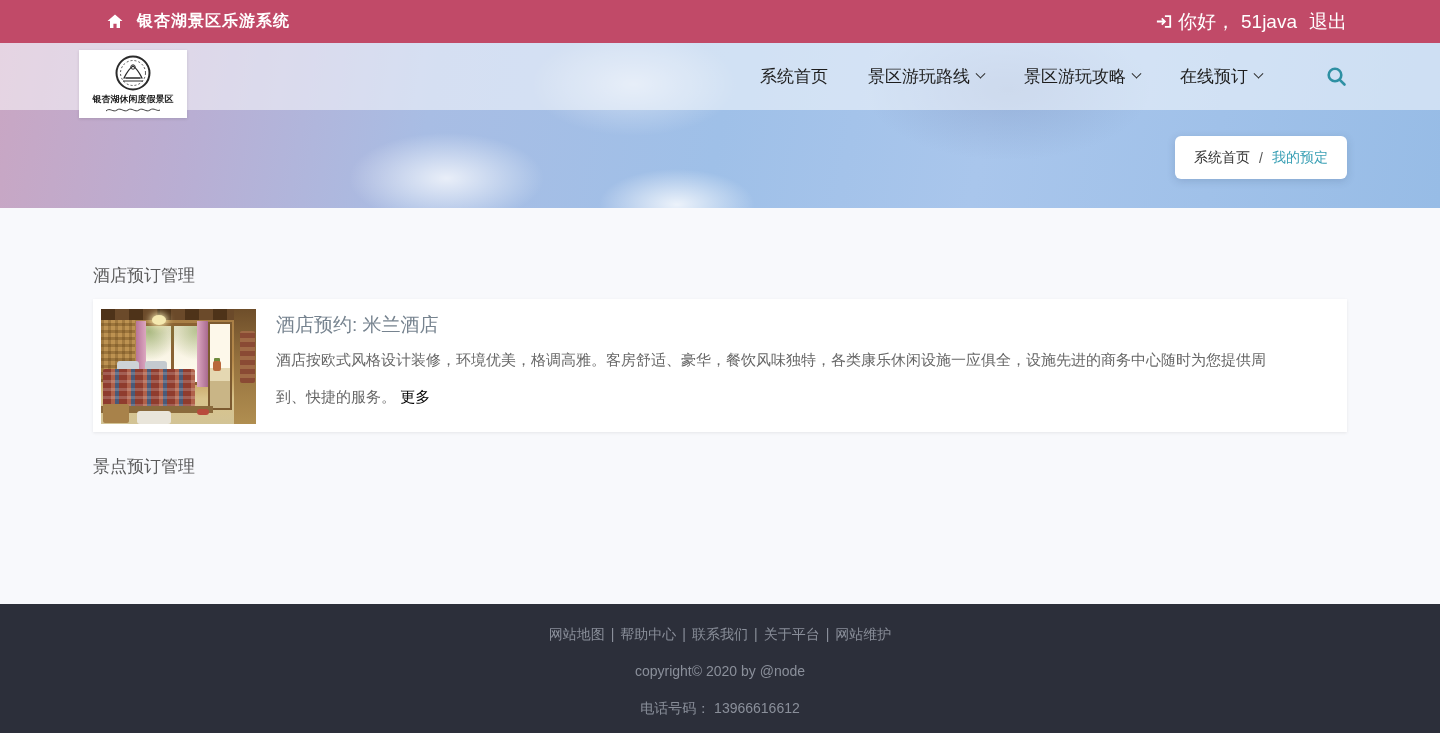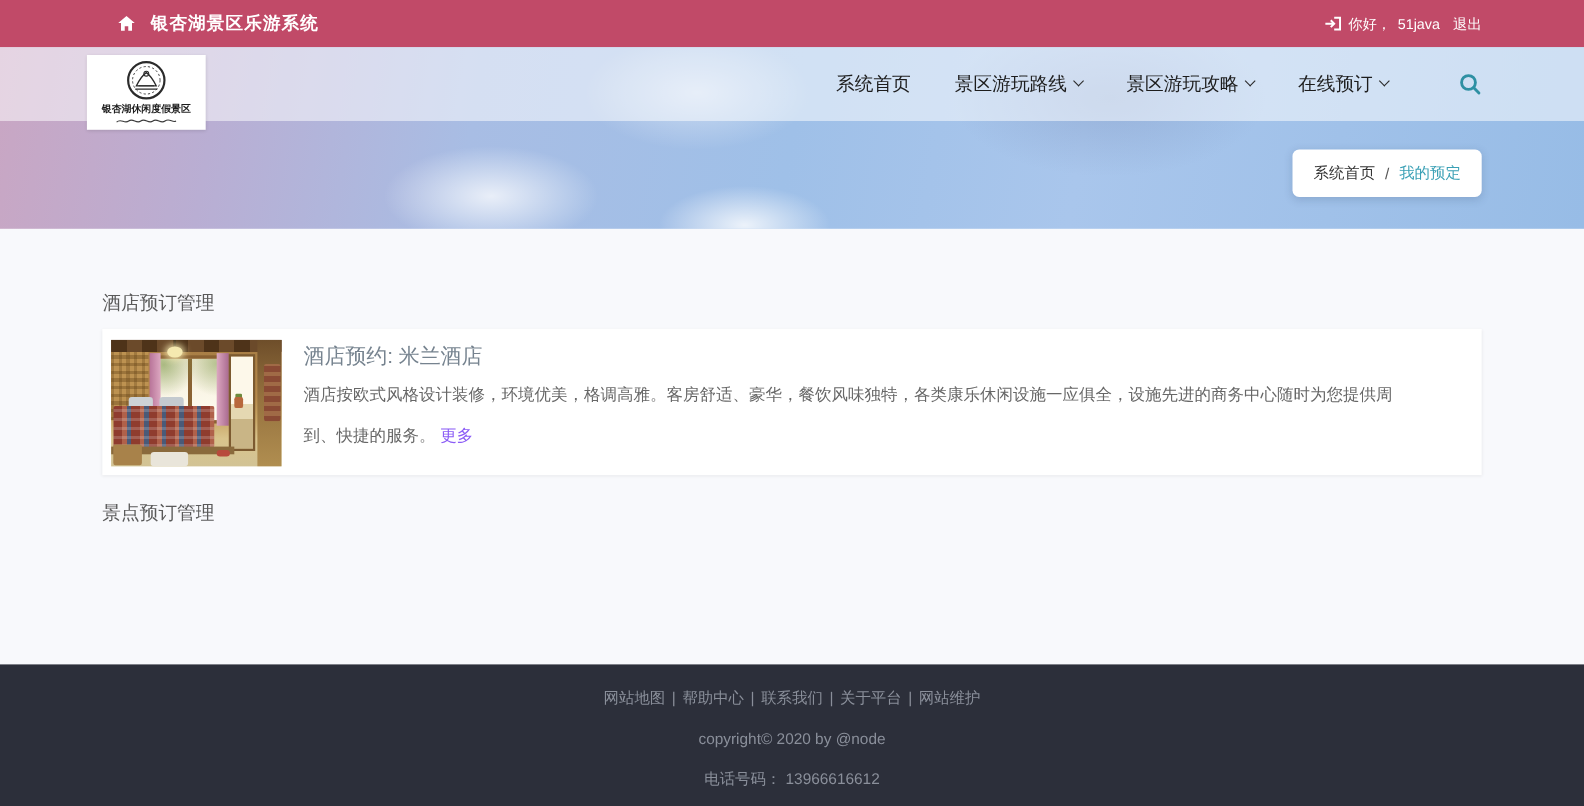--- a/index.html
+++ b/index.html
@@ -5,21 +5,21 @@
   * { margin:0; padding:0; box-sizing:border-box; }
   html,body { width:1440px; height:733px; }
   body { font-family:"Liberation Sans","DejaVu Sans",sans-serif; background:#fff; }
   .page { width:1440px; height:733px; overflow:hidden; position:relative; }
 
   
   .topbar { height:43px; background:#c14a68; display:flex; align-items:center;
             justify-content:space-between; padding:12px 93px; color:#fff; }
   .topbar-left { display:flex; align-items:center; gap:14px; padding-left:14px; cursor:pointer; }
   .topbar-brand { font-size:16px; font-weight:bold; letter-spacing:1px; }
-  .topbar-right { display:flex; align-items:center; gap:6px; font-size:13px; }
+  .topbar-right { display:flex; align-items:center; gap:6px; font-size:19px; }
   .topbar-right .logout { margin-left:6px; cursor:pointer; }
   .icon-svg { display:block; }
 
   
   .header { height:165px; position:relative;
     background:
       radial-gradient(ellipse 150px 70px at 31% 82%, rgba(255,255,255,.75), transparent 65%),
       radial-gradient(ellipse 120px 55px at 47% 98%, rgba(255,255,255,.8), transparent 65%),
       radial-gradient(ellipse 160px 80px at 44% 25%, rgba(255,255,255,.45), transparent 65%),
       radial-gradient(ellipse 220px 110px at 70% 28%, rgba(110,130,175,.30), transparent 65%),
@@ -85,21 +85,21 @@
   .ph-table { left:2px; bottom:1px; width:26px; height:19px; background:#a8824a; border-radius:2px; }
   .ph-cushion { left:36px; bottom:0; width:34px; height:13px; background:#e9e5da; border-radius:3px; }
   .ph-slippers { left:96px; bottom:9px; width:12px; height:6px; background:#b84a3c; border-radius:3px; }
   .ph-lampcord { left:57px; top:0; width:2px; height:7px; background:#3a2a16; }
   .ph-lamp { left:51px; top:6px; width:14px; height:10px; background:#f5e9b0; border-radius:50%;
              box-shadow:0 0 7px 2px rgba(245,233,176,.9); }
 
   .card-body { flex:1; padding:0 62px 0 20px; display:flex; flex-direction:column; }
   .card-title { font-size:19px; font-weight:400; color:#76838f; line-height:26px; margin-top:3px; }
   .card-desc { font-size:15px; color:#676767; line-height:37px; margin-top:3px; }
-  .more-link { color:#8b5cf6; cursor:pointer; text-decoration:none; }
+  .more-link { color:#000000; cursor:pointer; text-decoration:none; }
   .btn-row { text-align:right; margin-top:1px; }
   .cancel-btn { background:#5bc0de; color:#fff; border:none; border-radius:4px; font-size:14px;
                 padding:7px 15px; cursor:pointer; font-family:inherit; }
 
   
   .footer { height:129px; background:#2c2f3a; color:#8a8f9a; text-align:center; padding-top:19px;
             font-size:14px; }
   .footer-line { margin-bottom:14px; line-height:23px; }
   .footer a { color:#8a8f9a; text-decoration:none; cursor:pointer; }
   .pipe { margin:0 6px; }

